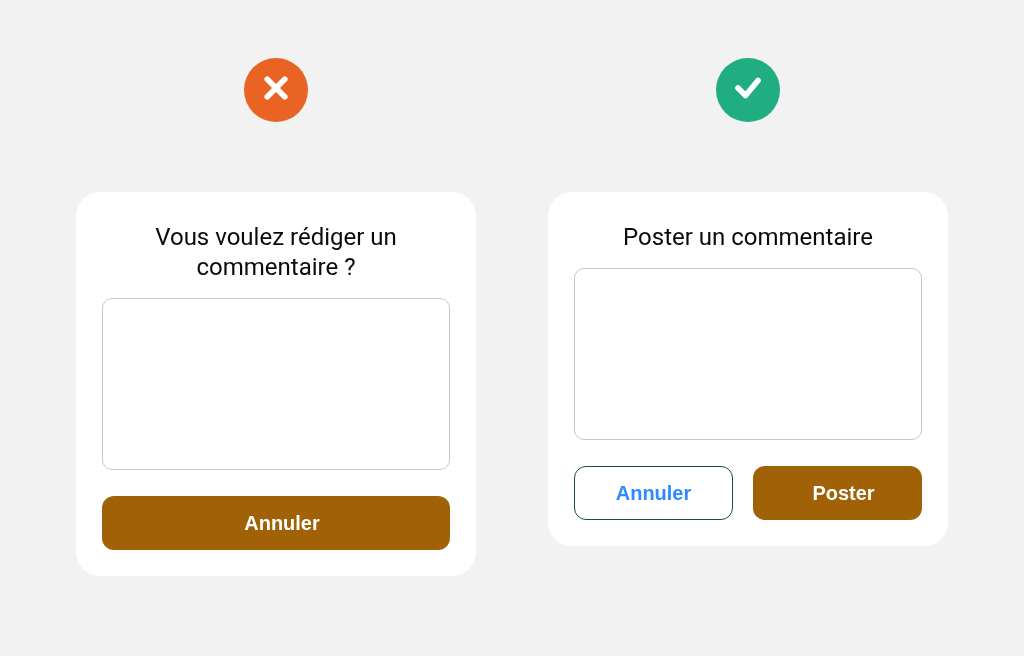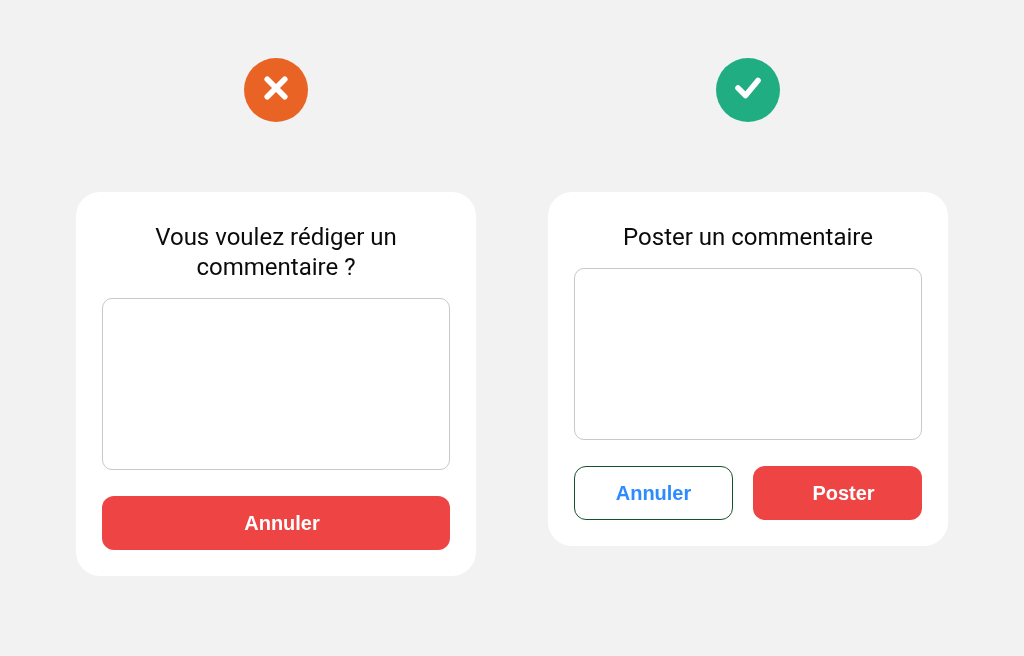--- a/index.html
+++ b/index.html
@@ -95,21 +95,21 @@
       display: flex;
       align-items: center;
       justify-content: center;
     }
     .btn-secondary {
       background: #fff;
       color: #2e8bff;
       border: 1px solid #14532d;
     }
     .btn-primary {
-      background: #ef4444;
+      background: #a16207;
       color: #fff;
       padding-left: 12px;
     }
   </style>
 </head>
 <body>
 
 <div class="column">
   <div class="badge badge-bad">
     <span>

